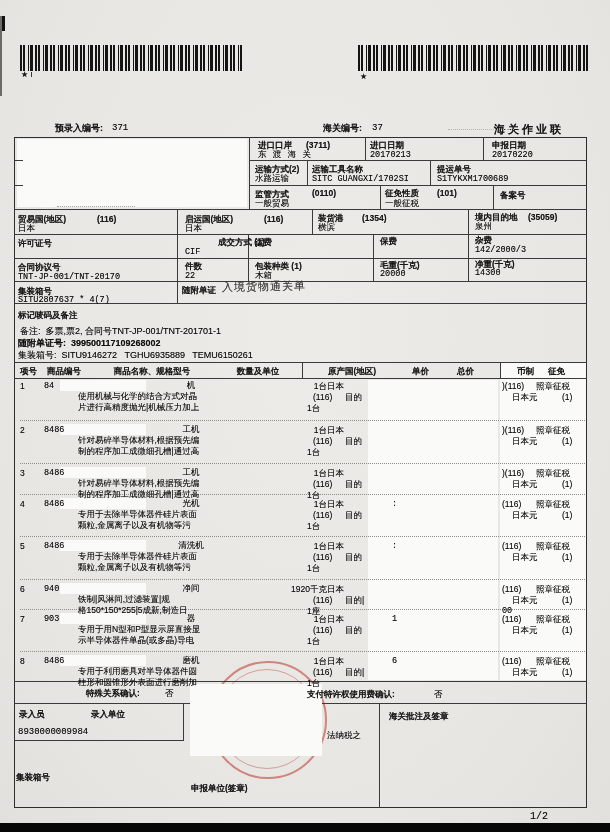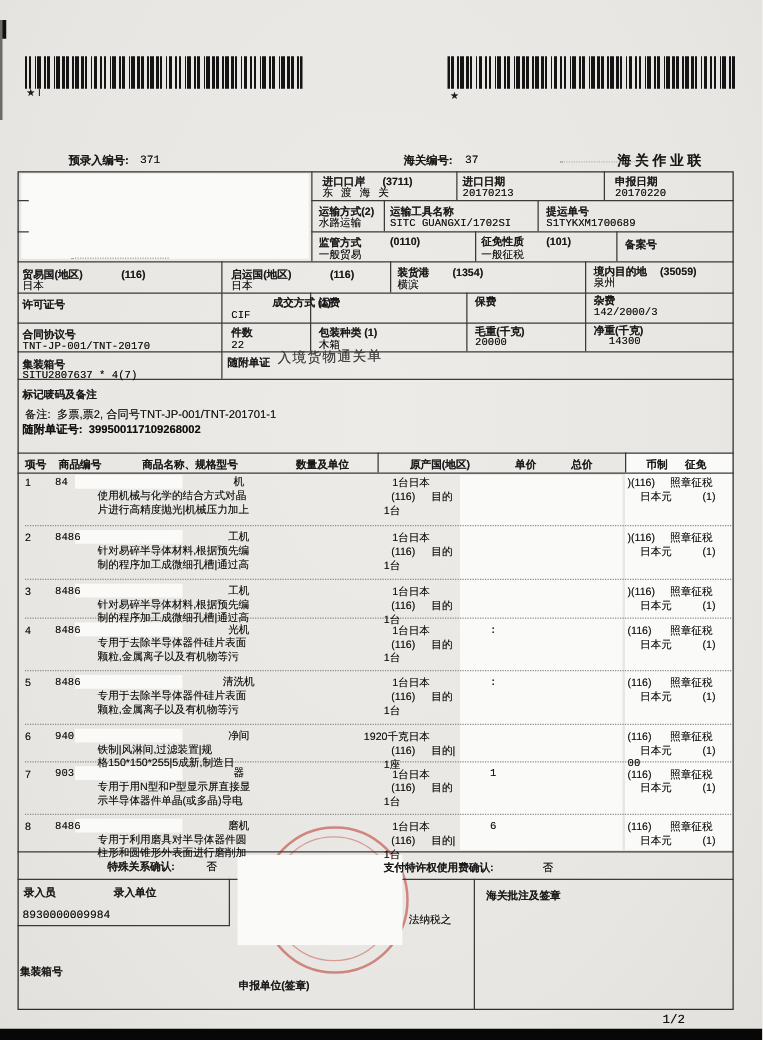--- a/index.html
+++ b/index.html
@@ -150,30 +150,31 @@
 
   <div class="t lbl" style="left:18px;top:262px;">合同协议号</div>
   <div class="t val mono" style="left:18px;top:272px;">TNT-JP-001/TNT-20170</div>
   <div class="t lbl" style="left:185px;top:261px;">件数</div>
   <div class="t val mono" style="left:185px;top:271px;">22</div>
   <div class="t lbl" style="left:255px;top:261px;">包装种类 (1)</div>
   <div class="t val" style="left:255px;top:270px;">木箱</div>
   <div class="t lbl" style="left:380px;top:260px;">毛重(千克)</div>
   <div class="t val mono" style="left:380px;top:269px;">20000</div>
   <div class="t lbl" style="left:475px;top:259px;">净重(千克)</div>
-  <div class="t val mono" style="left:475px;top:268px;margin-left:12px;">14300</div>
+  <div class="t val mono" style="left:475px;top:268px;">14300</div>
 
   <div class="t lbl" style="left:18px;top:286px;">集装箱号</div>
   <div class="t val mono" style="left:18px;top:295px;">SITU2807637 * 4(7)</div>
   <div class="t lbl" style="left:182px;top:285px;">随附单证</div>
   <div class="t" style="left:222px;top:281px;font-size:11px;color:#3f3f3f;letter-spacing:1px;transform:rotate(-1deg);">入境货物通关单</div>
 
   <div class="t lbl" style="left:18px;top:310px;">标记唛码及备注</div>
   <div class="t val pre" style="left:20px;top:326px;font-size:9px;">备注:  多票,票2, 合同号TNT-JP-001/TNT-201701-1</div>
   <div class="t val pre" style="left:18px;top:338px;font-size:9px;font-weight:bold;">随附单证号:  399500117109268002</div>
+  <div class="t val pre" style="left:18px;top:350px;font-size:9px;">集装箱号:  SITU9146272   TGHU6935889   TEMU6150261</div>
 
   <div class="t lbl" style="left:20px;top:366px;">项号</div>
   <div class="t lbl" style="left:47px;top:366px;">商品编号</div>
   <div class="t lbl" style="left:98px;top:366px;width:108px;text-align:center;">商品名称、规格型号</div>
   <div class="t lbl" style="left:228px;top:366px;width:60px;text-align:center;">数量及单位</div>
   <div class="t lbl" style="left:320px;top:366px;width:64px;text-align:center;">原产国(地区)</div>
   <div class="t lbl" style="left:412px;top:366px;">单价</div>
   <div class="t lbl" style="left:457px;top:366px;">总价</div>
   <div class="t lbl" style="left:517px;top:366px;">币制</div>
   <div class="t lbl" style="left:548px;top:366px;">征免</div>

